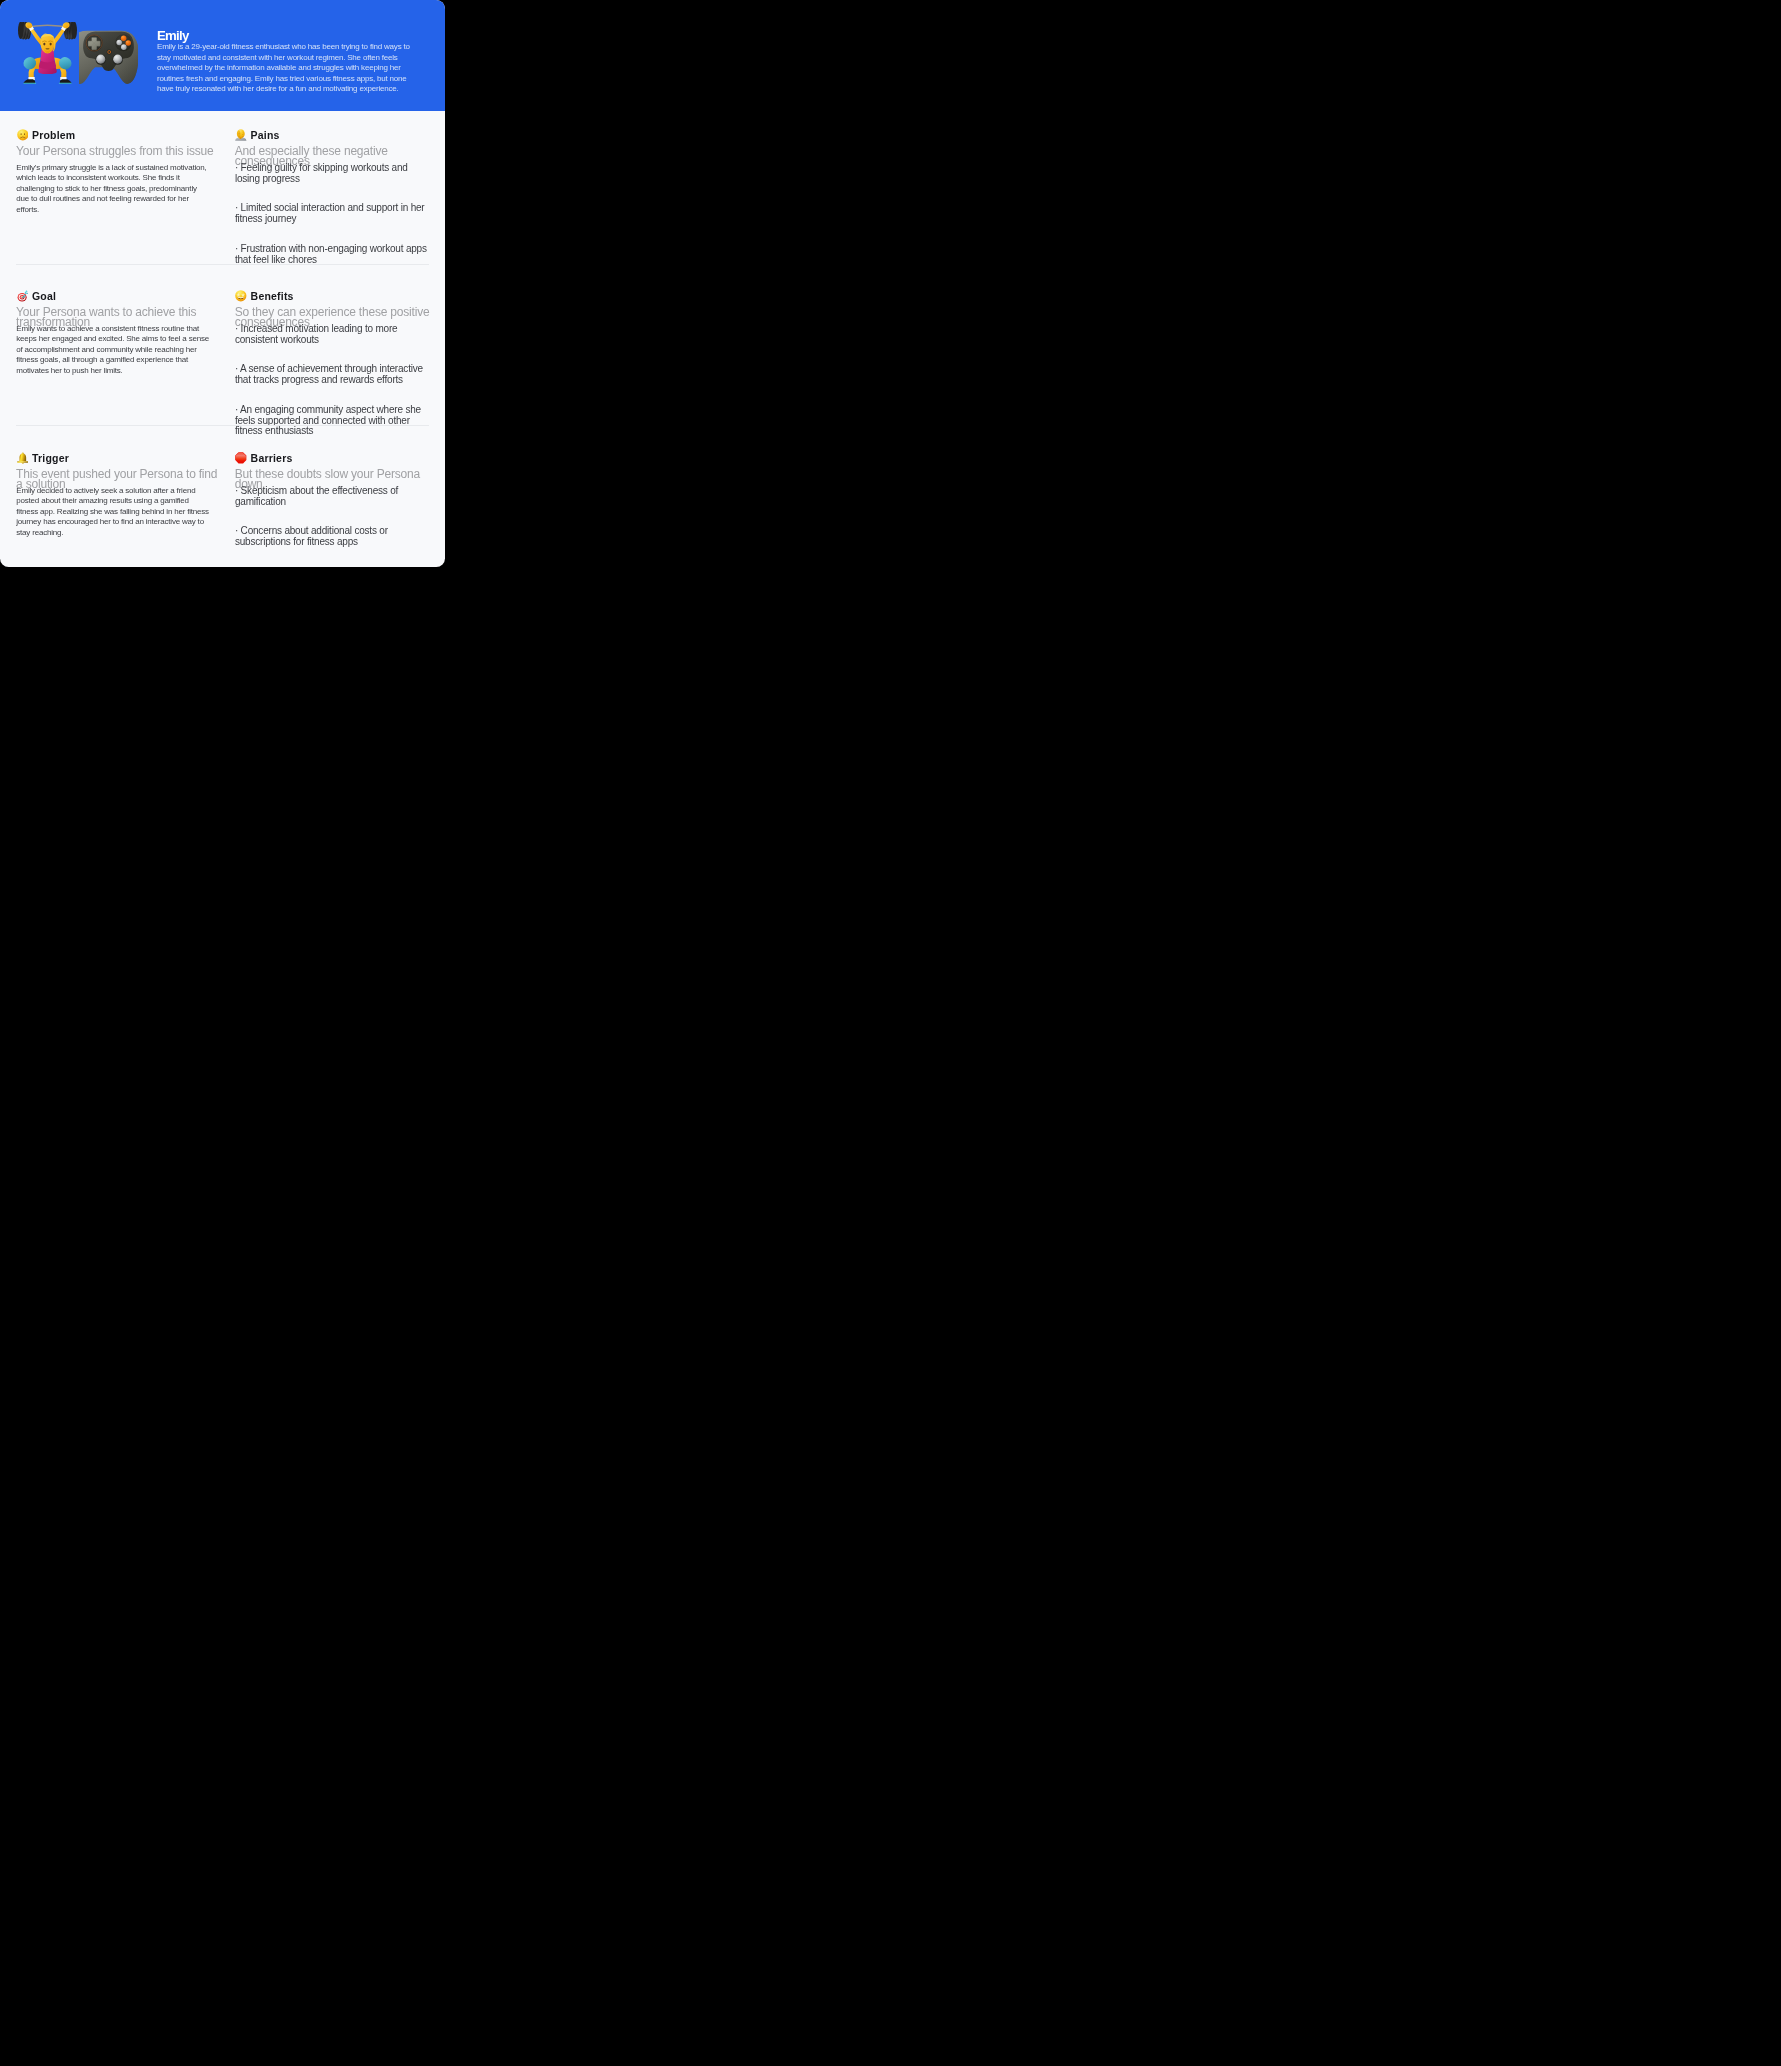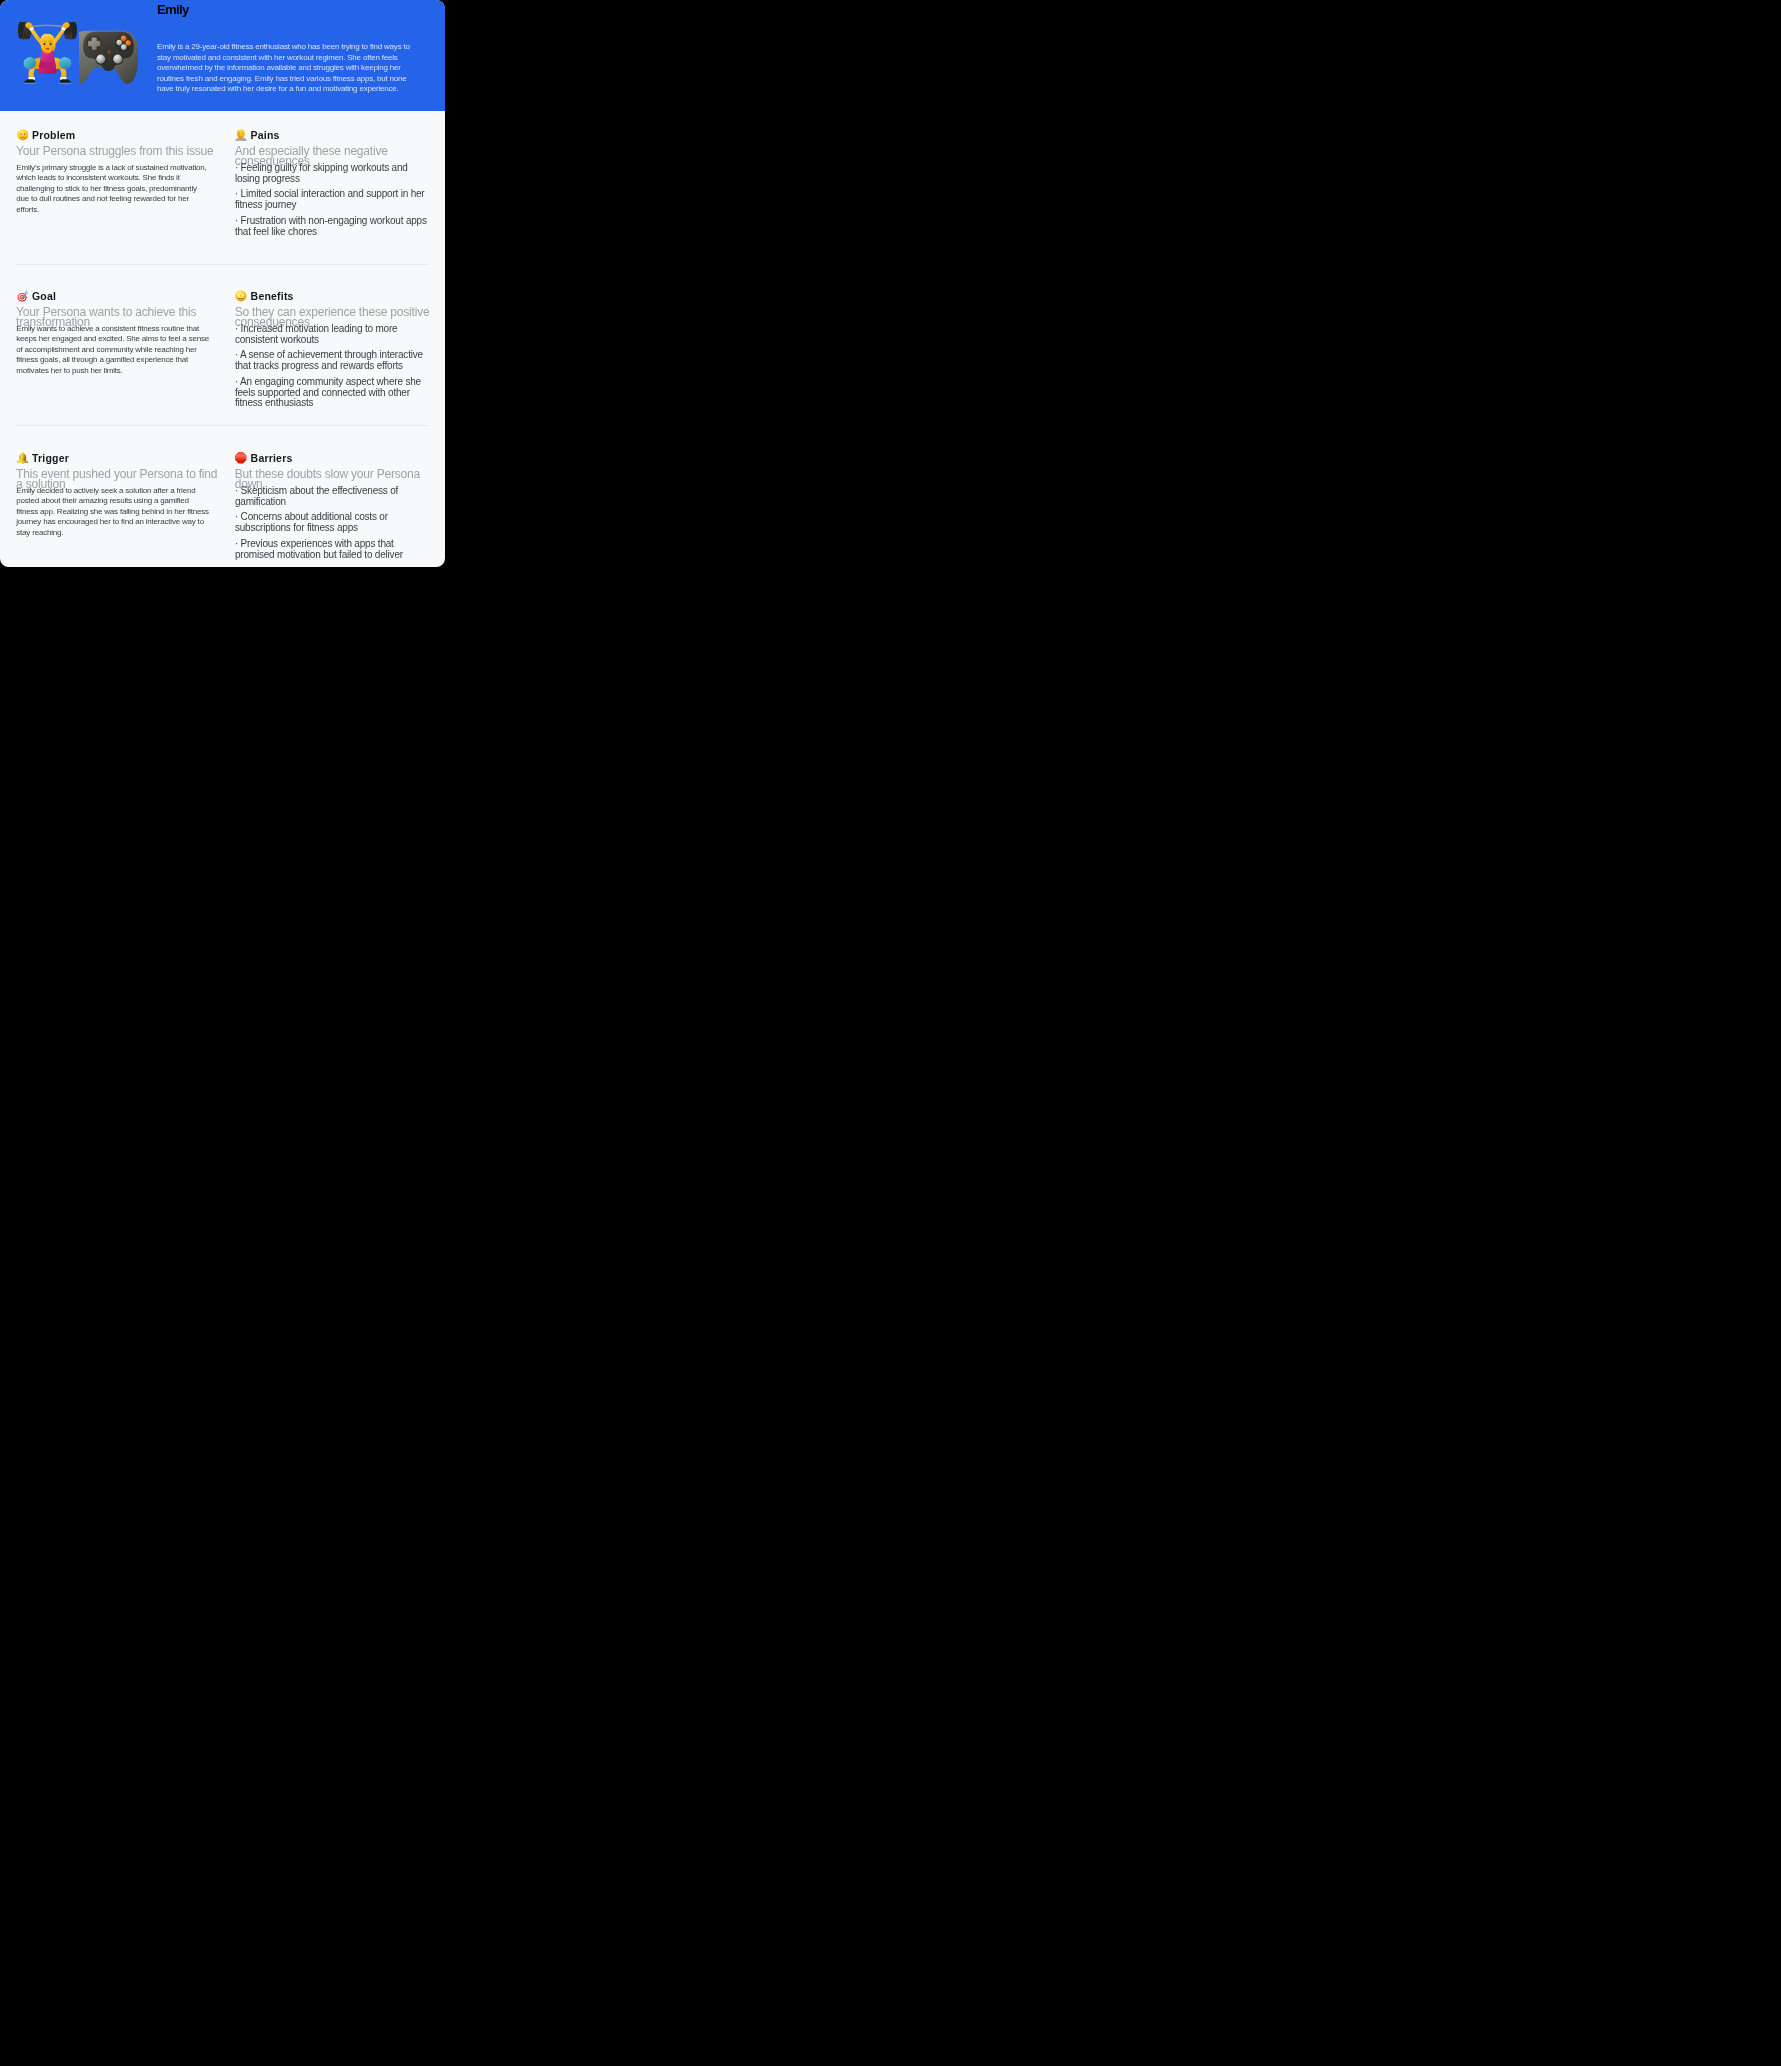--- a/index.html
+++ b/index.html
@@ -10,39 +10,39 @@
   .card{position:absolute;left:0;top:0;width:445px;height:567px;
         background:#F8F9FB;border-radius:8.7px;overflow:hidden;}
 
   
   .hdr{position:absolute;left:0;top:0;width:445px;height:111px;
        background:#2563E9;}
   .emoji-lifter{position:absolute;left:18px;top:22px;width:59px;height:63px;}
   .emoji-pad{position:absolute;left:79px;top:30px;width:59px;height:54px;}
   .emoji-lifter svg,.emoji-pad svg{width:100%;height:100%;display:block;}
   .emoji-lifter svg{preserveAspectRatio:none;}
-  .hdr-title{position:absolute;left:157px;top:2px;font-size:13.2px;font-weight:700;
-             color:#000000;letter-spacing:-0.7px;line-height:16.5px;white-space:nowrap;}
+  .hdr-title{position:absolute;left:157px;top:28px;font-size:13.2px;font-weight:700;
+             color:#ffffff;letter-spacing:-0.7px;line-height:16.5px;white-space:nowrap;}
   .hdr-desc{position:absolute;left:157px;top:42px;width:264px;
             font-size:8px;color:#D2E0F9;line-height:10.6px;letter-spacing:-0.2px;}
 
   
   .sec{position:absolute;width:194px;}
   .sec-emoji{position:absolute;left:0.3px;top:1.9px;width:11.6px;height:11.7px;display:block;}
   .sec-emoji svg{width:100%;height:100%;display:block;}
   .sec-title{position:absolute;left:15.6px;top:0.8px;font-size:10.5px;font-weight:700;
              color:#17181C;letter-spacing:0.2px;line-height:15px;white-space:nowrap;text-align:center;}
   .sec-sub{position:absolute;left:-0.3px;top:19px;width:207px;font-size:12px;color:#A0A1A4;
            line-height:10.4px;letter-spacing:-0.2px;}
   .sec-body{position:absolute;left:-0.1px;top:36px;width:193px;font-size:8px;color:#3B3D42;
             line-height:10.4px;letter-spacing:-0.2px;}
   #s2 .sec-body{width:198px;}
   .bullets{position:absolute;left:-0.1px;top:36px;width:193px;}
   .bullet{font-size:10px;color:#3B3D42;line-height:10.7px;letter-spacing:-0.2px;}
-  .bullet + .bullet{margin-top:5px;}
+  .bullet + .bullet{margin-top:19px;}
   .rowsep{position:absolute;left:16.3px;width:413px;height:0.4px;background:#E8EAED;}
   #s0{left:16.4px;top:127px;}
   #s1{left:235px;top:127px;}
   #d0{top:264px;}
   #s2{left:16.4px;top:288px;}
   #s3{left:235px;top:288px;}
   #d1{top:425px;}
   #s4{left:16.4px;top:450px;}
   #s5{left:235px;top:450px;}
 </style>

